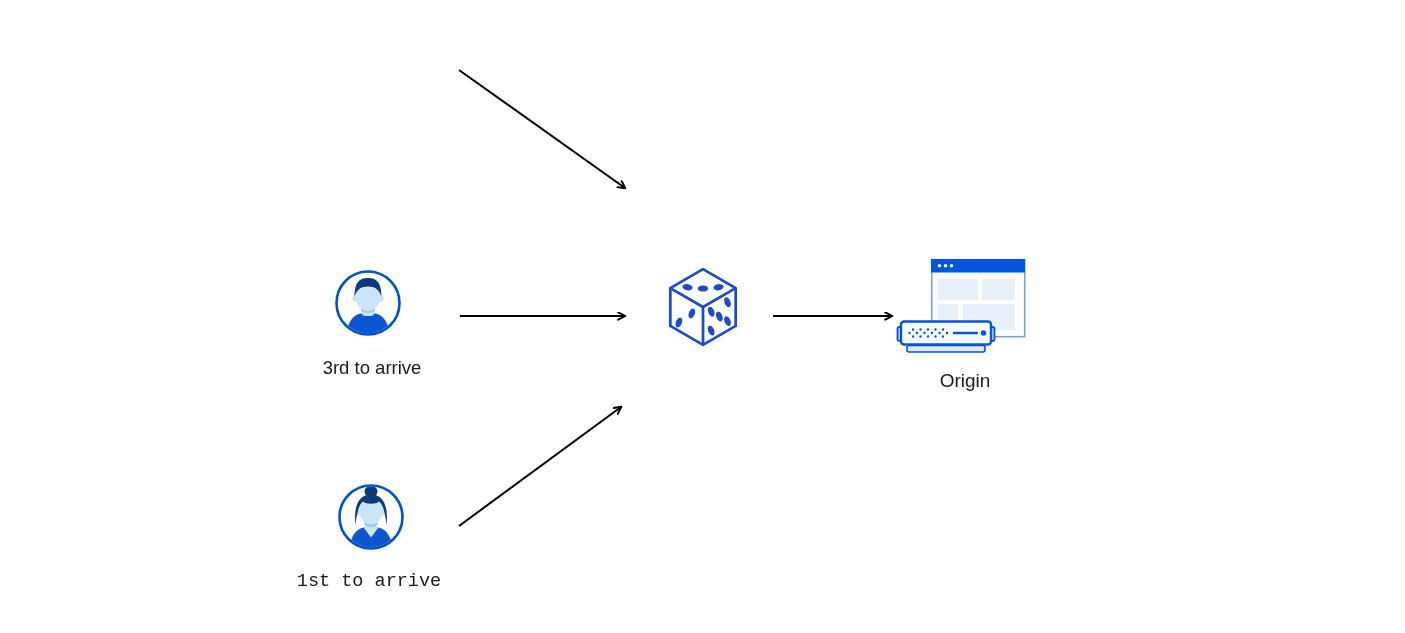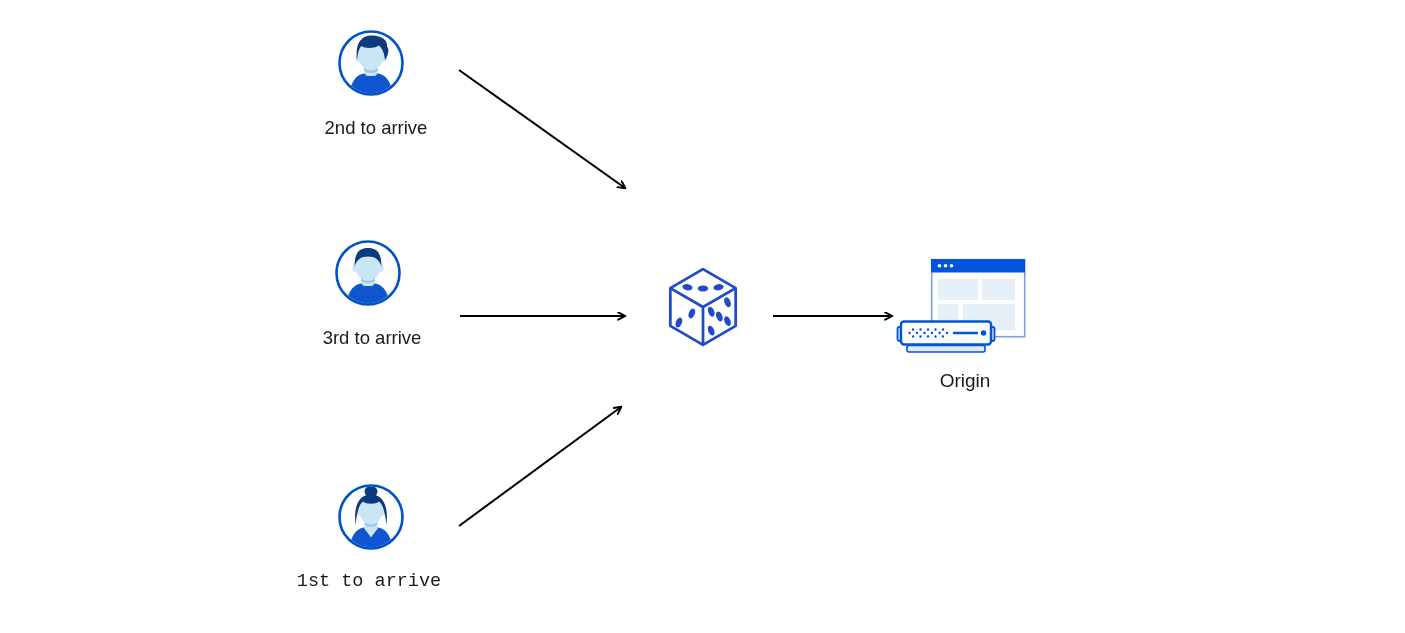--- a/index.html
+++ b/index.html
@@ -38,42 +38,22 @@
       <marker id="arrowhead" markerWidth="12" markerHeight="12" refX="7.6" refY="4.5" orient="auto" markerUnits="userSpaceOnUse">
         <path d="M0.8,0.8 L8,4.5 L0.8,8.2" fill="none" stroke="#000000" stroke-width="1.9" stroke-linecap="round" stroke-linejoin="round"></path>
       </marker>
     </defs>
     <path d="M459,70 L625,188" stroke="#000000" stroke-width="2" fill="none" marker-end="url(#arrowhead)"></path>
     <path d="M460,316 L625,316" stroke="#000000" stroke-width="2" fill="none" marker-end="url(#arrowhead)"></path>
     <path d="M459,526 L621,407" stroke="#000000" stroke-width="2" fill="none" marker-end="url(#arrowhead)"></path>
     <path d="M773,316 L892,316" stroke="#000000" stroke-width="2" fill="none" marker-end="url(#arrowhead)"></path>
   </svg>
 
-  <div class="node" style="left:338px; top:30px;">
-    <svg width="66" height="66" viewBox="0 0 66 66">
-      <defs>
-          <clipPath id="clipA">
-            <circle cx="33" cy="33" r="30.2"></circle>
-          </clipPath>
-        </defs>
-      <circle cx="33" cy="33" r="31.5" fill="#ffffff" stroke="#0053c6" stroke-width="2.6"></circle>
-      <g clip-path="url(#clipA)">
-        <path d="M11,67 C12.5,50 19.5,44.5 26,43.5 L40,43.5 C46.5,44.5 53.5,50 55,67 Z" fill="#0d56cf"></path>
-        <rect x="27" y="30" width="12" height="16" rx="3" fill="#c9e5f6"></rect>
-        <path d="M26,37 C28,41 38,41 40,37 L40,41 C37,43.5 29,43.5 26,41 Z" fill="#9cc9e6"></path>
-        <circle cx="20.5" cy="28.5" r="3.2" fill="#c9e5f6"></circle>
-        <circle cx="45.5" cy="28.5" r="3.2" fill="#c9e5f6"></circle>
-        <ellipse cx="33" cy="25.5" rx="12.5" ry="15" fill="#c9e5f6"></ellipse>
-        <path d="M19,30 C17,12 24,5.5 34,5.5 C44,5.5 50,10.5 49,16.5 C51.5,19 50.5,25 47,30 C46,21 43,16.5 40.5,15.5 C36,19 26,18.5 23.5,16 C21,18.5 19.8,23.5 19,30 Z" fill="#0c3a7c"></path>
-      </g>
-    </svg>
-    <div class="node-label" style="left:38px; top:87px;">2nd to arrive</div>
-  </div>
 
-  <div class="node" style="left:335px; top:240px;">
+  <div class="node" style="left:335px; top:270px;">
     <svg width="66" height="66" viewBox="0 0 66 66">
       <defs>
           <clipPath id="clipB">
             <circle cx="33" cy="33" r="30.2"></circle>
           </clipPath>
         </defs>
       <circle cx="33" cy="33" r="31.5" fill="#ffffff" stroke="#0053c6" stroke-width="2.6"></circle>
       <g clip-path="url(#clipB)">
         <path d="M11,67 C12.5,50 19.5,44.5 26,43.5 L40,43.5 C46.5,44.5 53.5,50 55,67 Z" fill="#0d56cf"></path>
         <rect x="27" y="30" width="12" height="16" rx="3" fill="#c9e5f6"></rect>

